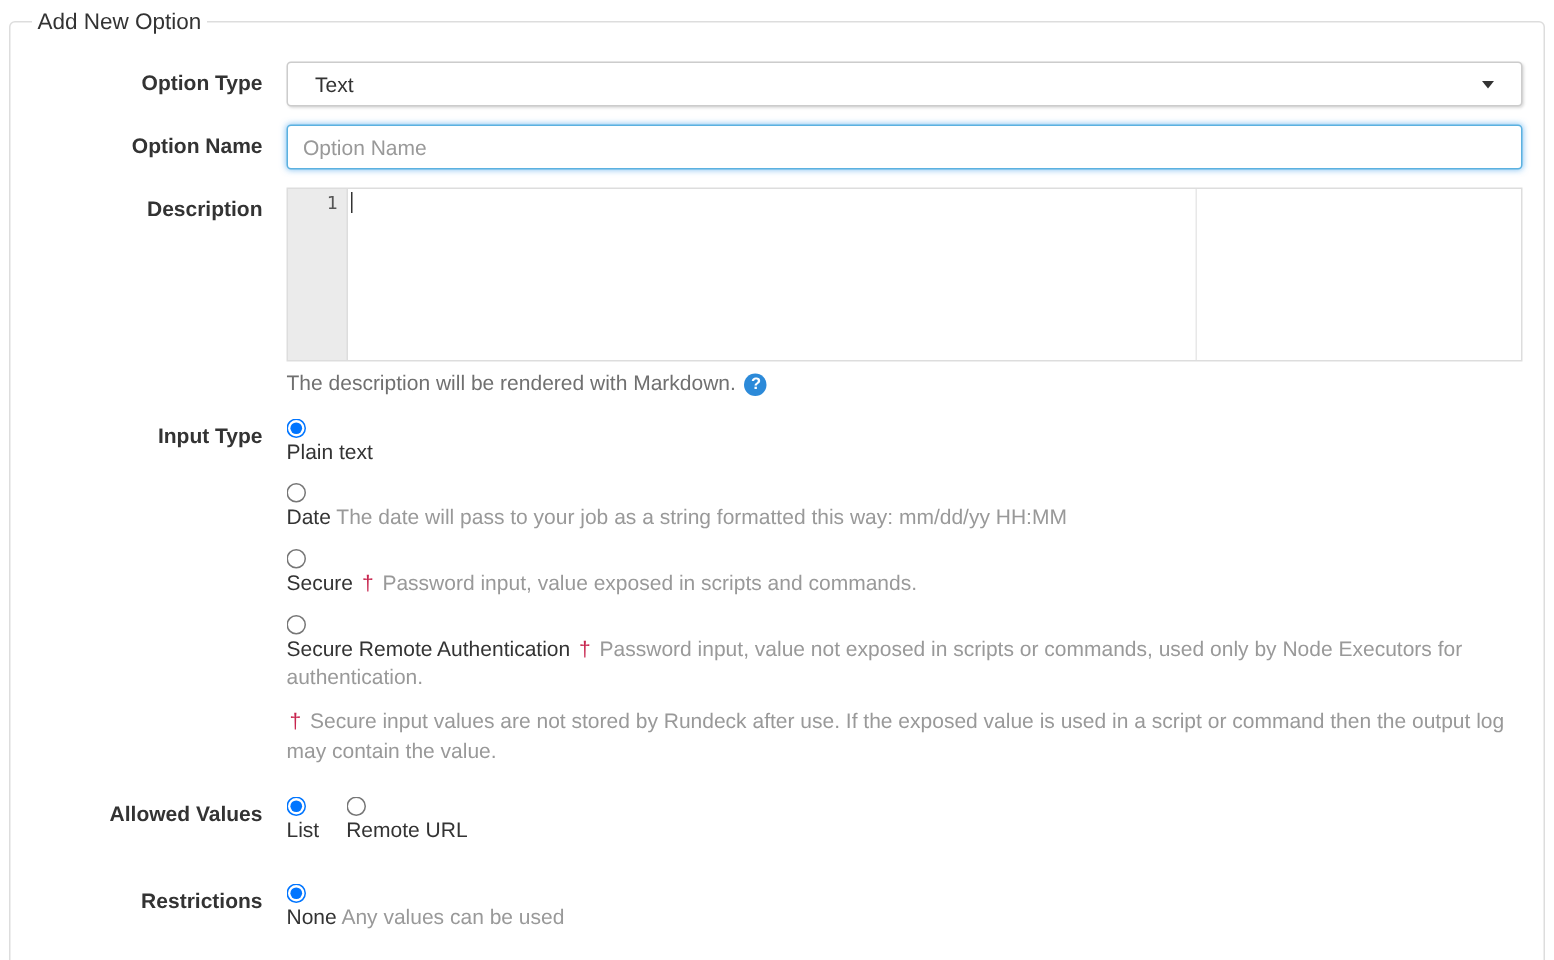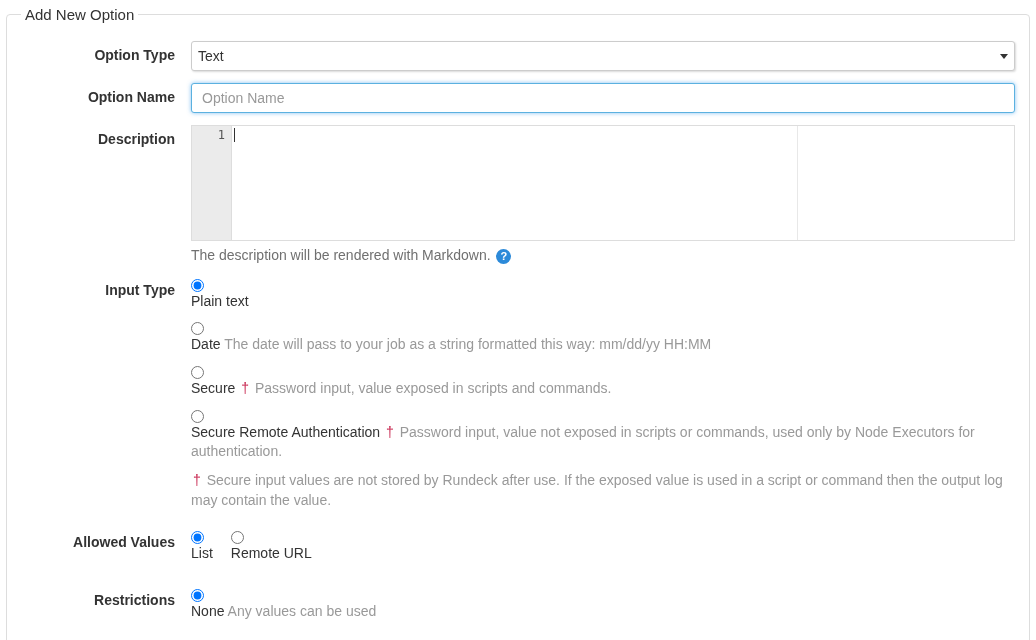--- a/index.html
+++ b/index.html
@@ -37,21 +37,21 @@
     font-weight: 700;
     color: #333;
   }
   .form-control {
     flex: 1;
   }
   .select-wrap {
     width: 100%;
     border: 1px solid #ccc;
     border-radius: 3px;
-    padding: 6px 6px;
+    padding: 6px 18px;
     font-size: 14px;
     background: #fff;
     box-shadow: 1px 1px 2px rgba(0,0,0,0.15);
     display: flex;
     justify-content: space-between;
     align-items: center;
     cursor: pointer;
   }
   .caret-down {
     width: 0; height: 0;

